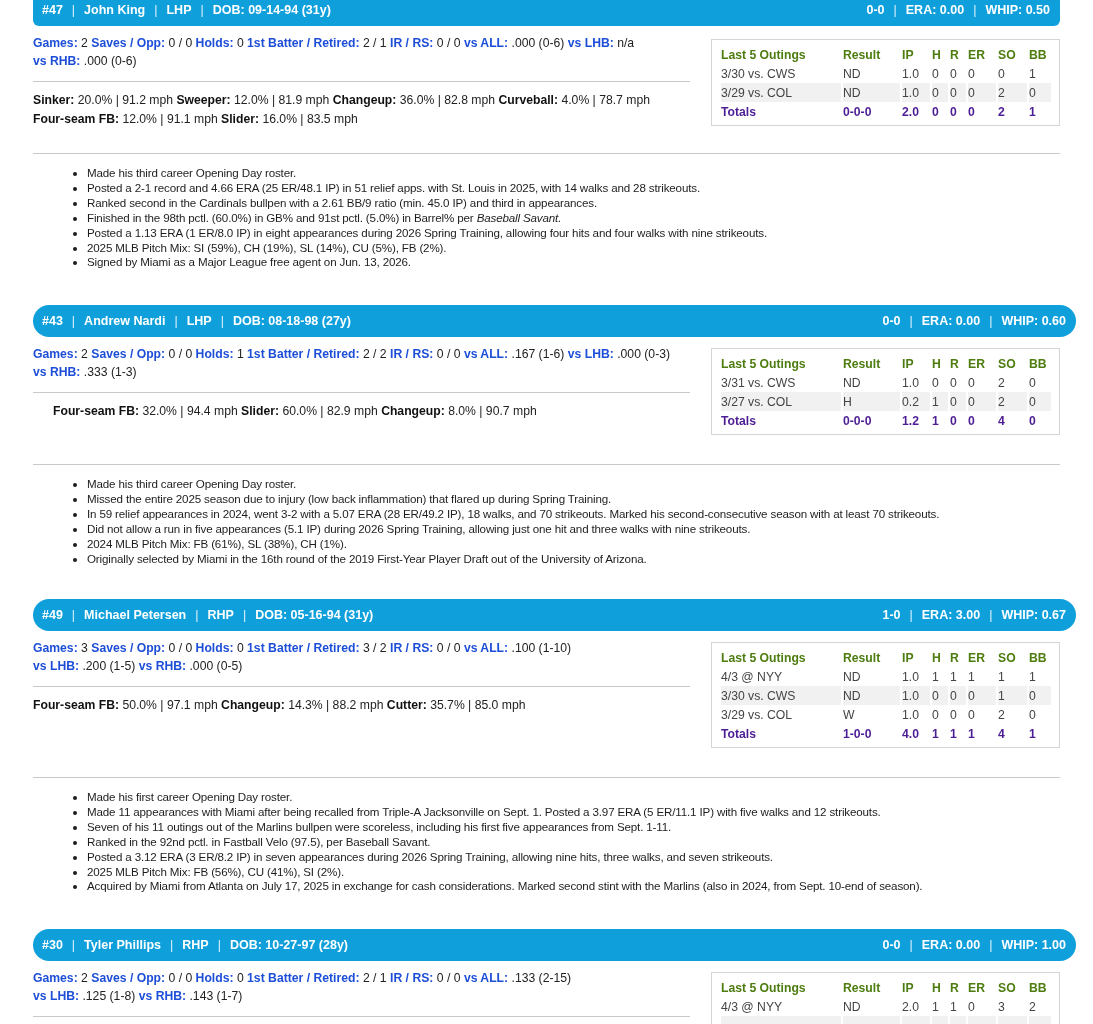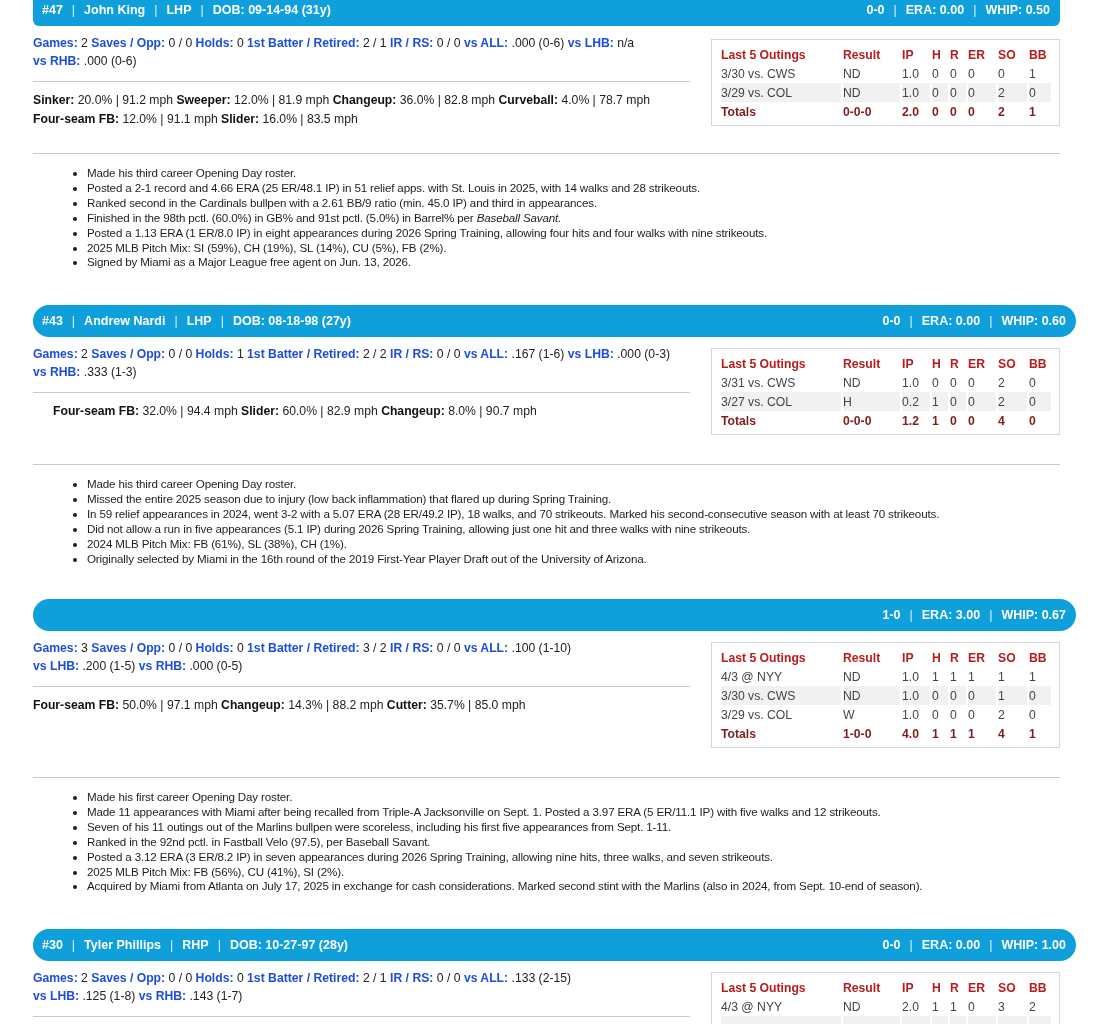--- a/index.html
+++ b/index.html
@@ -28,24 +28,24 @@
   .pitches {
     position: absolute; left: 0; width: 670px;
     font-size: 12.2px; line-height: 18.5px; color: #222;
   }
   .pitches b { color: #111; }
   .outings {
     position: absolute; left: 678px; width: 347px;
     border: 1px solid #d5d5d5; background: #fff;
   }
   .outings table { border-collapse: separate; border-spacing: 2px 0; margin: 5px 0 4px 7px; font-size: 12.2px; }
-  .outings th { text-align: left; font-weight: bold; color: #b91c1c; padding: 2px 2px 2px 0; height: 15px; }
+  .outings th { text-align: left; font-weight: bold; color: #4d7c0f; padding: 2px 2px 2px 0; height: 15px; }
   .outings td { color: #444; padding: 2px 2px 2px 0; height: 15px; }
   .outings tr.shade td { background: #f1f1f1; }
-  .outings tr.total td { font-weight: bold; color: #7f1d1d; }
+  .outings tr.total td { font-weight: bold; color: #4c1d95; }
   .outings .c0 { width: 118px; }
   .outings .c1 { width: 55px; }
   .outings .c2 { width: 26px; }
   .outings .c3, .outings .c4 { width: 14px; }
   .outings .c5 { width: 26px; }
   .outings .c6 { width: 27px; }
   .outings .c7 { width: 20px; }
   .hr2 { position: absolute; left: 0; width: 1027px; height: 1px; background: #c9c9c9; }
   .notes {
     position: absolute; left: 38px; margin: 0; padding: 0 0 0 16px;
@@ -224,20 +224,23 @@
       <li>Missed the entire 2025 season due to injury (low back inflammation) that flared up during Spring Training.</li>
       <li>In 59 relief appearances in 2024, went 3-2 with a 5.07 ERA (28 ER/49.2 IP), 18 walks, and 70 strikeouts. Marked his second-consecutive season with at least 70 strikeouts.</li>
       <li>Did not allow a run in five appearances (5.1 IP) during 2026 Spring Training, allowing just one hit and three walks with nine strikeouts.</li>
       <li>2024 MLB Pitch Mix: FB (61%), SL (38%), CH (1%).</li>
       <li>Originally selected by Miami in the 16th round of the 2019 First-Year Player Draft out of the University of Arizona.</li>
     </ul>
   </section>
 
   <section class="player" style="top:605px;">
     <div class="bar rounded">
+      <div class="left">
+        <span>#49</span><span class="sep">|</span><span>Michael Petersen</span><span class="sep">|</span><span>RHP</span><span class="sep">|</span><span>DOB: 05-16-94 (31y)</span>
+      </div>
       <div class="right">
         <span>1-0</span><span class="sep">|</span><span>ERA: 3.00</span><span class="sep">|</span><span>WHIP: 0.67</span>
       </div>
     </div>
     <div class="stats">
       <b>Games:</b> <span>3</span>
       <b>Saves / Opp:</b> <span>0 / 0</span>
       <b>Holds:</b> <span>0</span>
       <b>1st Batter / Retired:</b> <span>3 / 2</span>
       <b>IR / RS:</b> <span>0 / 0</span>

